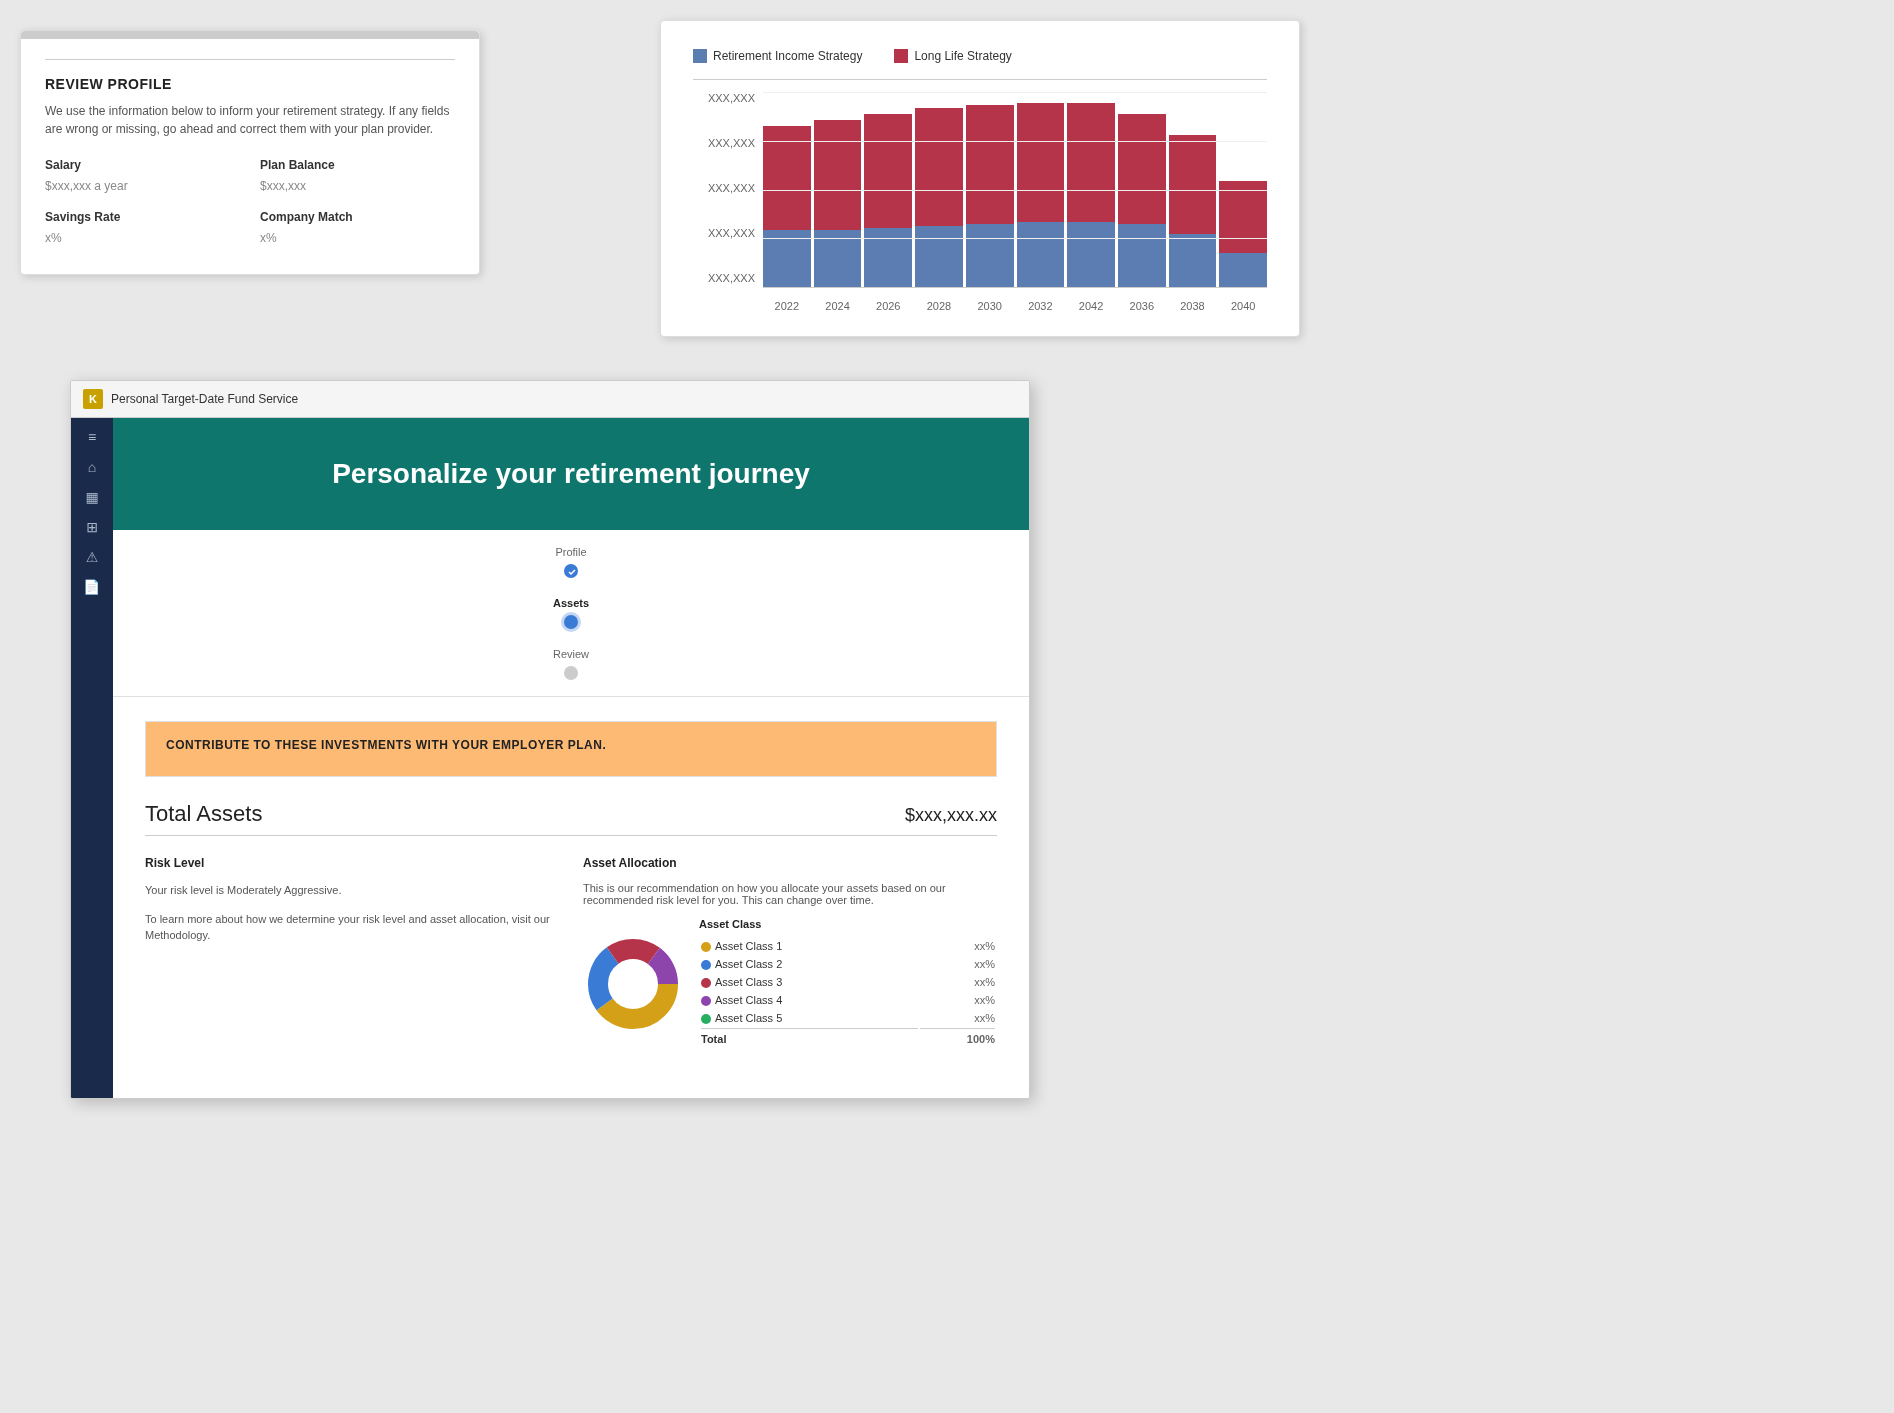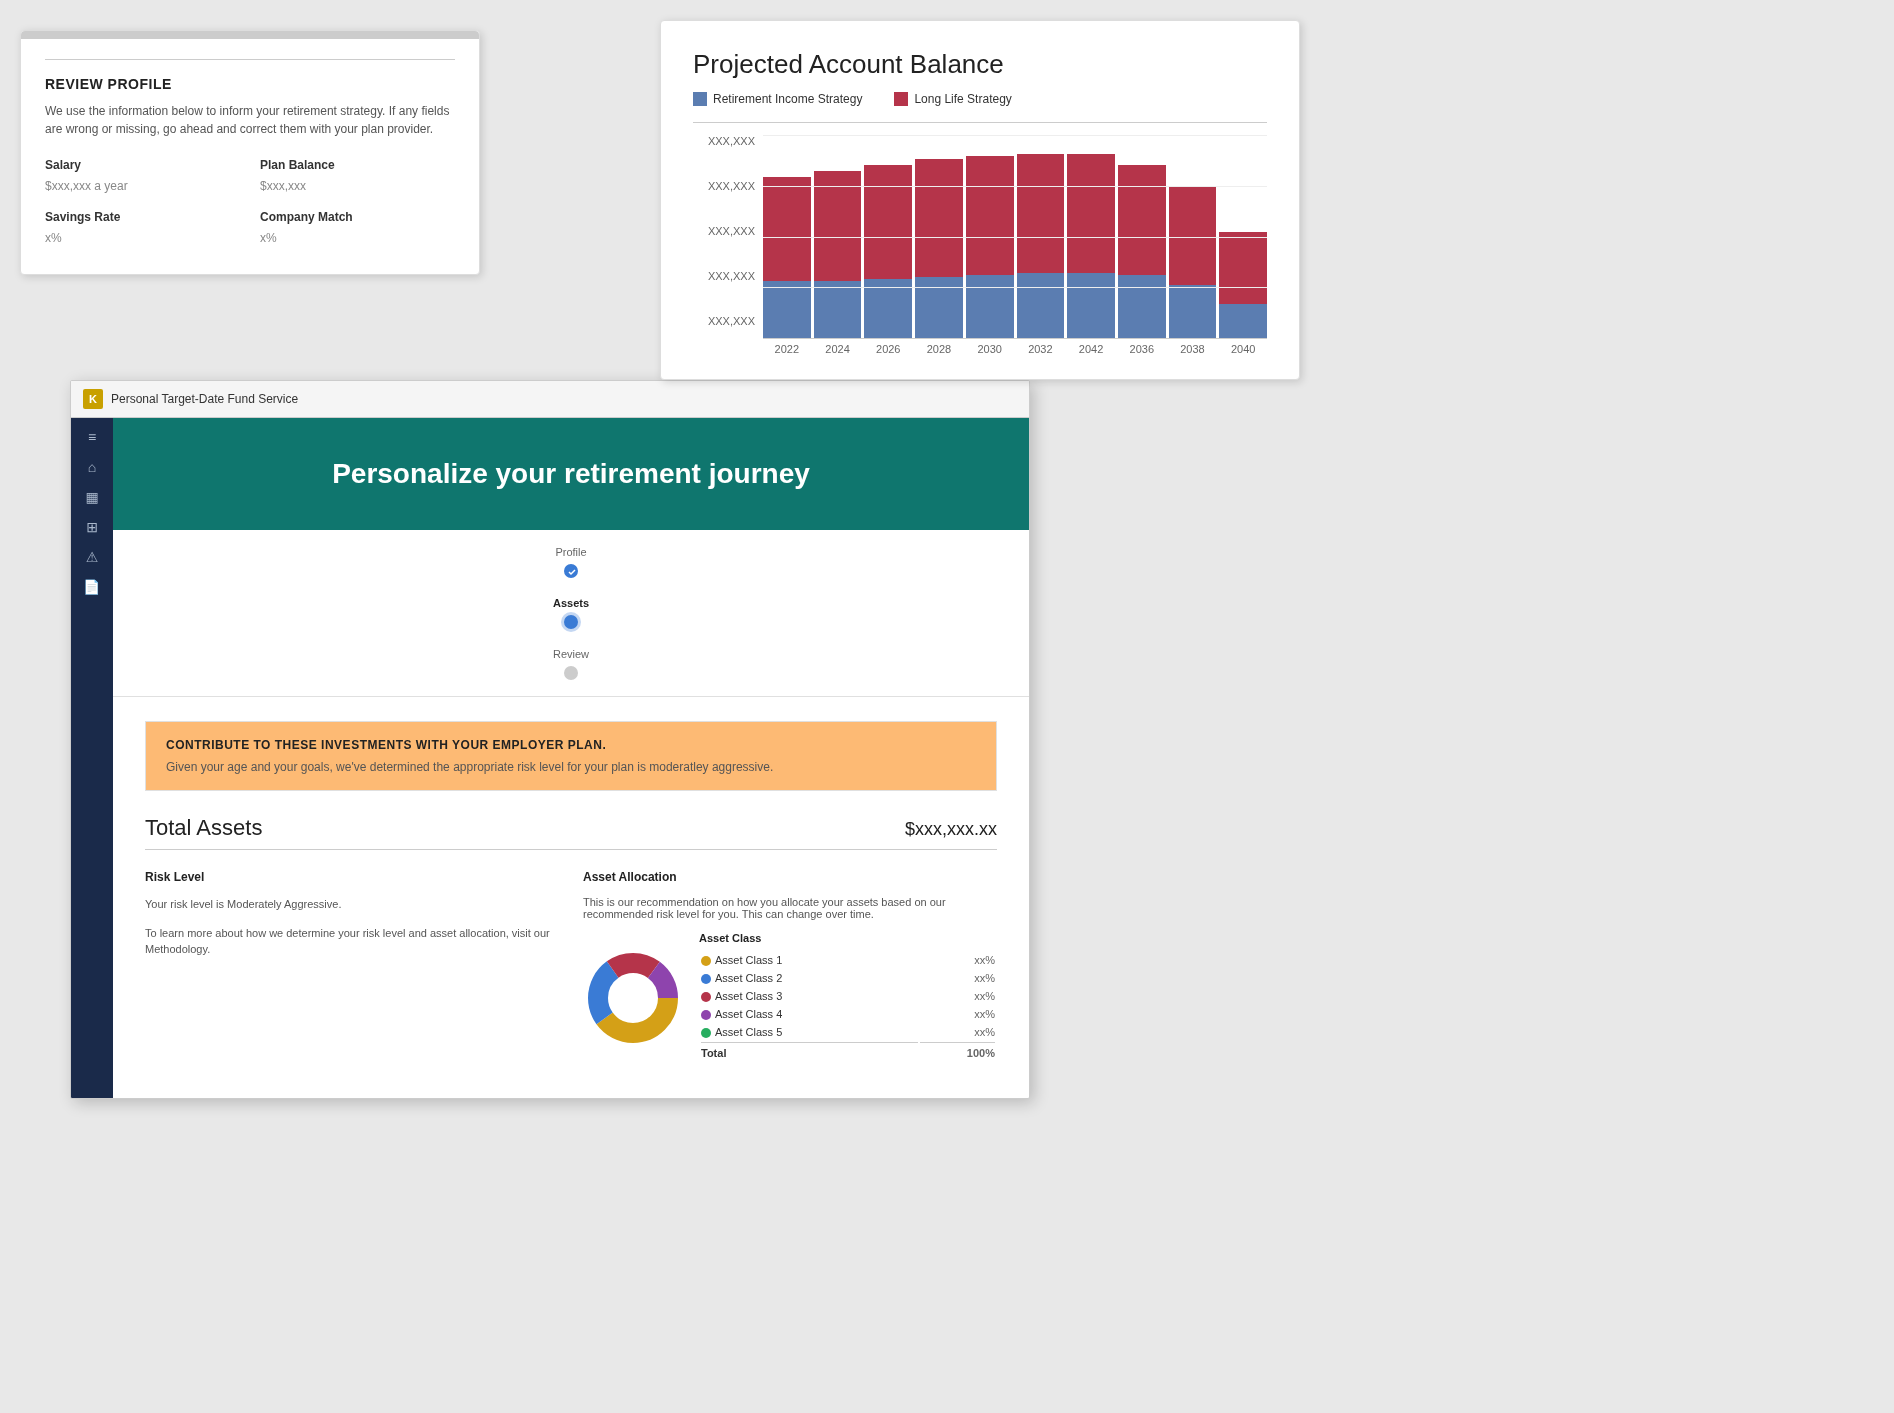--- a/index.html
+++ b/index.html
@@ -168,21 +168,21 @@
       background: #b5344a;
       width: 100%;
     }
     .bar-segment-blue {
       background: #5b7db1;
       width: 100%;
     }
     .x-axis-labels {
       display: flex;
       gap: 3px;
-      padding-top: 4px;
+      padding-top: 12px;
       margin-left: 0;
     }
     .x-label {
       flex: 1;
       text-align: center;
       font-size: 11px;
       color: #666;
     }
 
     
@@ -462,21 +462,20 @@
       </div>
       <div class="field-group">
         <label>Company Match</label>
         <span class="field-value">x%</span>
       </div>
     </div>
   </div>
 </div>
 
 <div class="chart-card">
-  <h2>Projected Account Balance</h2>
   <div class="chart-legend">
     <div class="legend-item">
       <span class="legend-swatch blue"></span>
       <span>Retirement Income Strategy</span>
     </div>
     <div class="legend-item">
       <span class="legend-swatch red"></span>
       <span>Long Life Strategy</span>
     </div>
   </div>
@@ -618,21 +617,20 @@
             <span class="step-label">Review</span>
             <div class="step-dot"></div>
           </div>
         </div>
       </div>
 
       <div class="section-content">
 
         <div class="invest-notice">
           <h3>CONTRIBUTE TO THESE INVESTMENTS WITH YOUR EMPLOYER PLAN.</h3>
-          <p>Given your age and your goals, we've determined the appropriate risk level for your plan is moderatley aggressive.</p>
         </div>
 
         <div class="total-assets-row">
           <span class="total-assets-label">Total Assets</span>
           <span class="total-assets-value">$xxx,xxx.xx</span>
         </div>
         <div class="divider-line"></div>
 
         <div class="risk-alloc-grid">
           <div class="risk-section">

